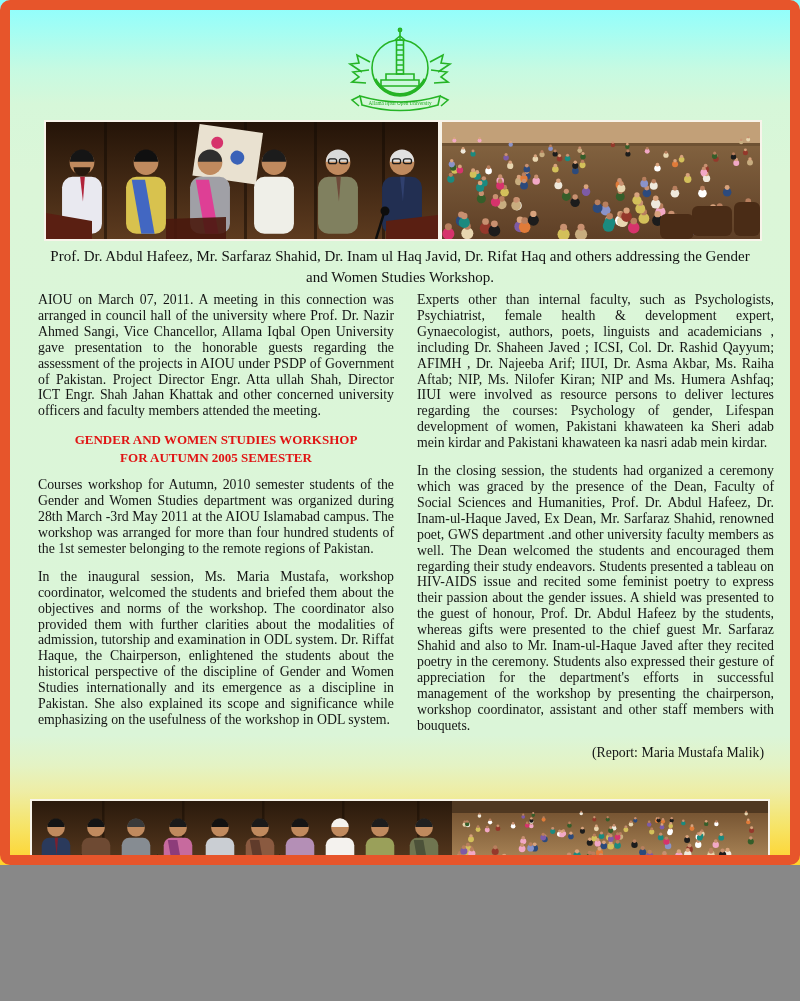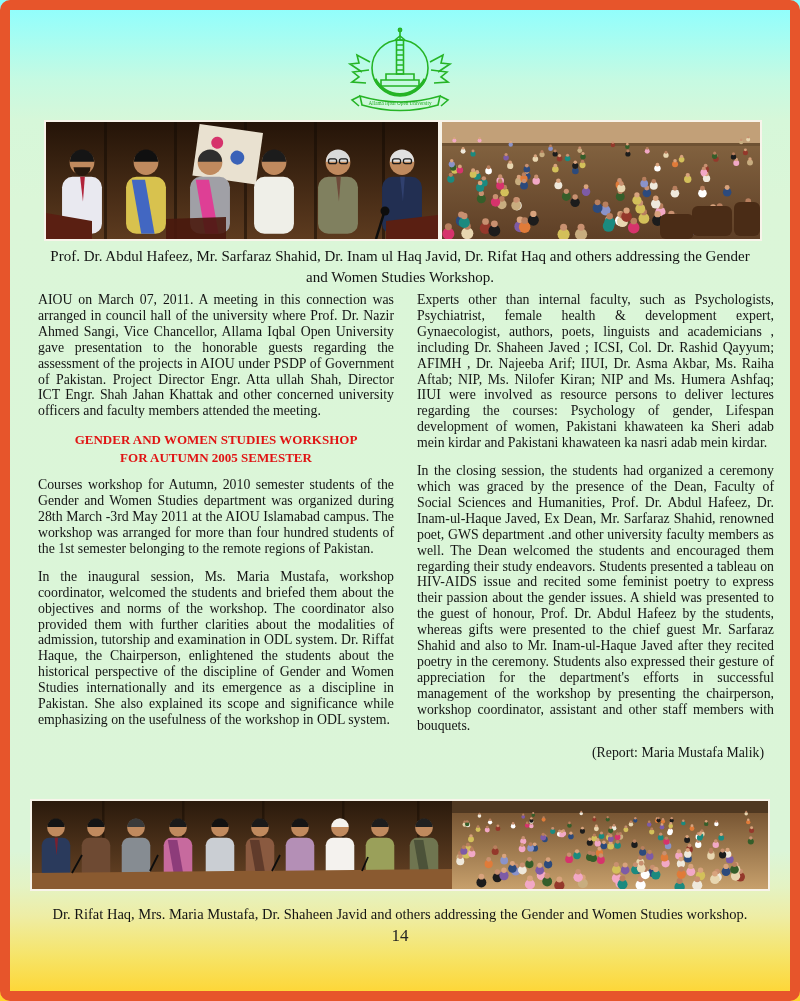--- a/index.html
+++ b/index.html
@@ -1,17 +1,17 @@
 <!DOCTYPE html>
 <html><head>
 <meta charset="utf-8">
 <style>
   html,body{margin:0;padding:0;background:#888;}
   .page{
-    position:relative;width:800px;height:1001px;margin:0 auto;overflow:hidden;
+    position:relative;width:800px;height:865px;margin:0 auto;overflow:hidden;
     background:linear-gradient(180deg,
       #8bfeff 0%, #a4fdf3 3.5%, #c6fae2 8%, #d6f7d9 12%,
       #dbf6d8 20%, #dbf5d8 85%, #e4f3c4 88.5%, #eeeda5 91.5%,
       #f6e468 95.5%, #ffd32b 100%);
     font-family:"Liberation Serif", serif;
   }
   .frame{
     position:absolute;inset:0;border:10px solid #e7552b;border-radius:10px;
     pointer-events:none;z-index:50;
   }

